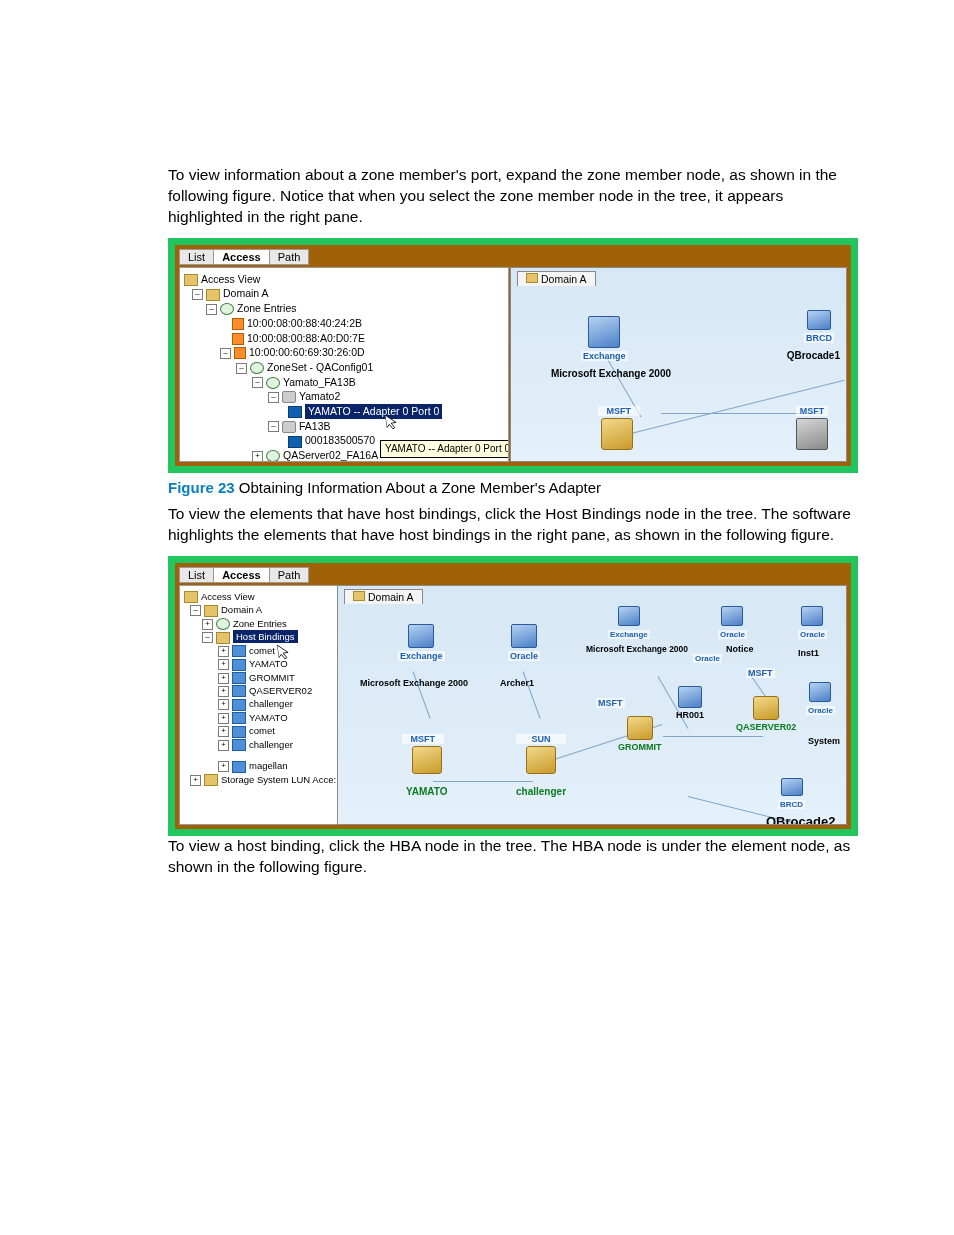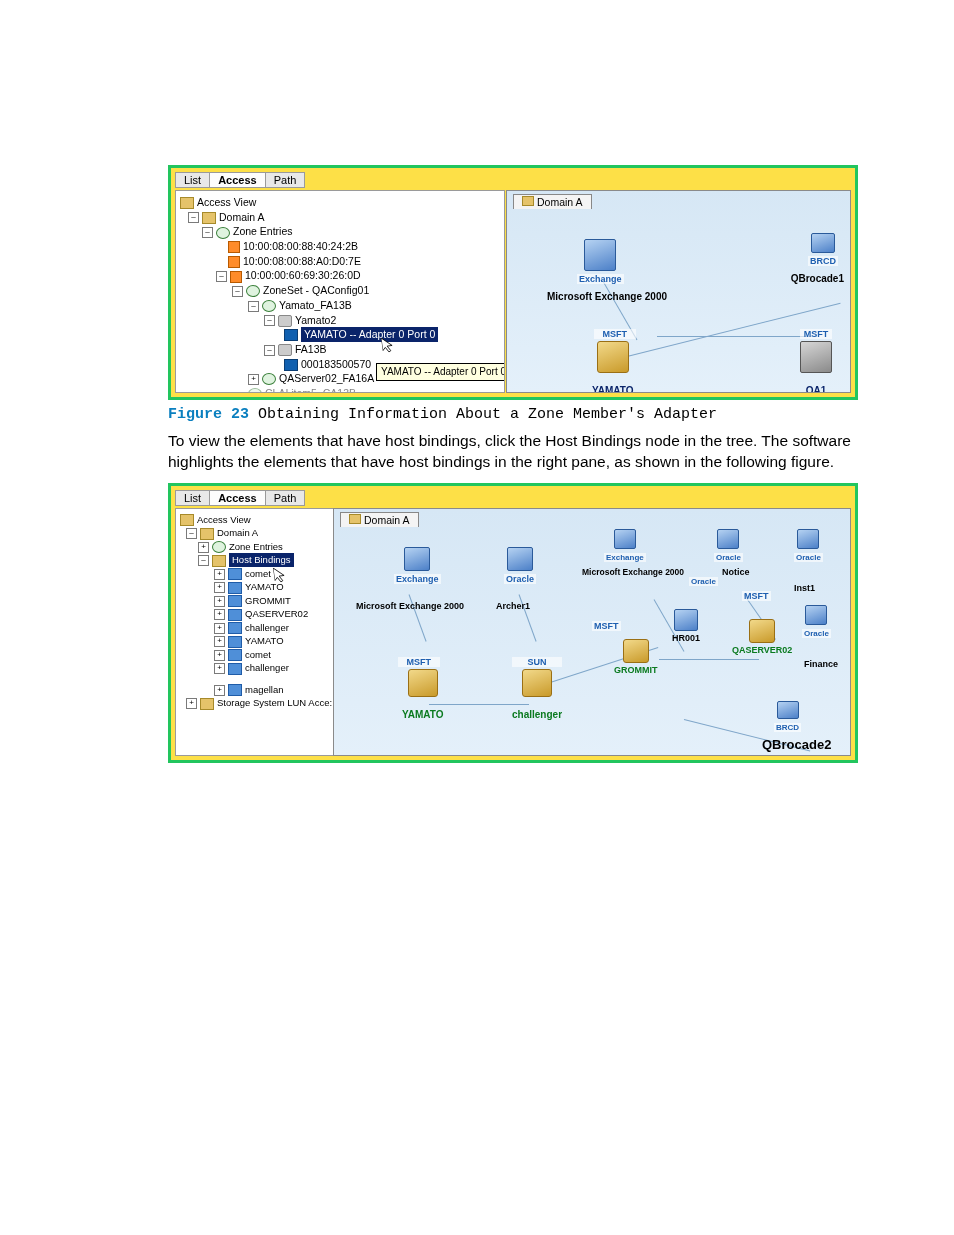--- a/index.html
+++ b/index.html
@@ -22,42 +22,41 @@
   }
   .body-text {
     font-size: 15.5px;
     line-height: 1.35;
     margin: 0 0 10px 48px;
     color: #000;
   }
   .figure-caption {
     font-size: 15px;
     margin: 6px 0 8px 48px;
-    font-family: Liberation Mono, monospace;
   }
   .figure-caption .fignum { color: #0a7fbf; font-weight: bold; }
   .section-heading {
     font-size: 19px;
     color: #0a7fbf;
     margin: 8px 0 8px 0;
     font-weight: normal;
   }
   .footer {
     position: absolute;
     left: 120px;
     bottom: 140px;
     font-size: 14px;
     color: #000;
   }
   .footer .page-num { margin-right: 10px; }
   
   .shot {
     margin-left: 48px;
-    border: 3px solid #22c55e;
-    background: #fde047;
+    border: 7px solid #22c55e;
+    background: #a16207;
     position: relative;
     box-sizing: border-box;
     padding-left: 44px;
   }
   .shot1 { width: 690px; height: 235px; }
   .shot2 { width: 690px; height: 280px; }
   .tabs {
     position: absolute;
     left: 4px;
     top: 4px;
@@ -147,20 +146,21 @@
   .line {
     position:absolute; background:#7fa6c9; height:1px; transform-origin: left center;
   }
   .grn { color:#0a7a1f !important; }
 </style>
 </head>
 <body>
 
 <div class="page">
 
+  <p class="body-text">To view information about a zone member's port, expand the zone member node, as shown in the following figure. Notice that when you select the zone member node in the tree, it appears highlighted in the right pane.</p>
 
   <div class="shot shot1">
     <div class="tabs">
       <div class="tab">List</div>
       <div class="tab active">Access</div>
       <div class="tab">Path</div>
     </div>
     <div class="tree-panel">
       <div class="tn"><span class="ico ico-domain"></span><span>Access View</span></div>
       <div class="tn" style="padding-left:8px"><span class="exp">–</span><span class="ico ico-domain"></span><span>Domain A</span></div>
@@ -292,29 +292,29 @@
         </div>
       <div class="node" style="left:162px;top:92px;">
           <div class="lbl" style="color:#000;font-size:9px">Archer1</div>
         </div>
       <div class="node" style="left:248px;top:58px;">
           <div class="lbl" style="color:#000;font-size:8.5px">Microsoft Exchange 2000</div>
         </div>
       <div class="node" style="left:388px;top:58px;">
           <div class="lbl" style="color:#000;font-size:9px">Notice</div>
         </div>
-      <div class="node" style="left:460px;top:74px;text-align:center;">
+      <div class="node" style="left:460px;top:62px;text-align:center;">
           <div class="lbl" style="color:#000;font-size:9px">Inst1</div>
         </div>
       <div class="node" style="left:468px;top:96px;">
         <div class="glyph host" style="width:20px;height:18px"></div>
         <div class="small-label" style="position:static;display:inline-block;font-size:8px">Oracle</div>
       </div>
       <div class="node" style="left:470px;top:150px;">
-          <div class="lbl" style="color:#000;font-size:9px">Finance</div>
+          <div class="lbl" style="color:#000;font-size:9px">System</div>
         </div>
 
       <div class="node" style="left:355px;top:68px;">
           <div class="small-label" style="position:static;font-size:8px">Oracle</div>
         </div>
 
       <div class="node" style="left:338px;top:100px;">
         <div class="glyph host" style="width:22px;height:20px"></div>
         <div class="lbl" style="color:#000;font-size:9px">HR001</div>
       </div>
@@ -344,14 +344,15 @@
         <div class="glyph host" style="width:20px;height:16px"></div>
         <div class="small-label" style="position:static;display:inline-block;font-size:8px">BRCD</div>
       </div>
       <div class="node" style="left:428px;top:228px;">
           <div class="lbl" style="color:#000;font-size:13px">QBrocade2</div>
         </div>
     </div>
   </div>
 
 
+  <p class="body-text">To view a host binding, click the HBA node in the tree. The HBA node is under the element node, as shown in the following figure.</p>
 
 </div>
 
 </body></html>

